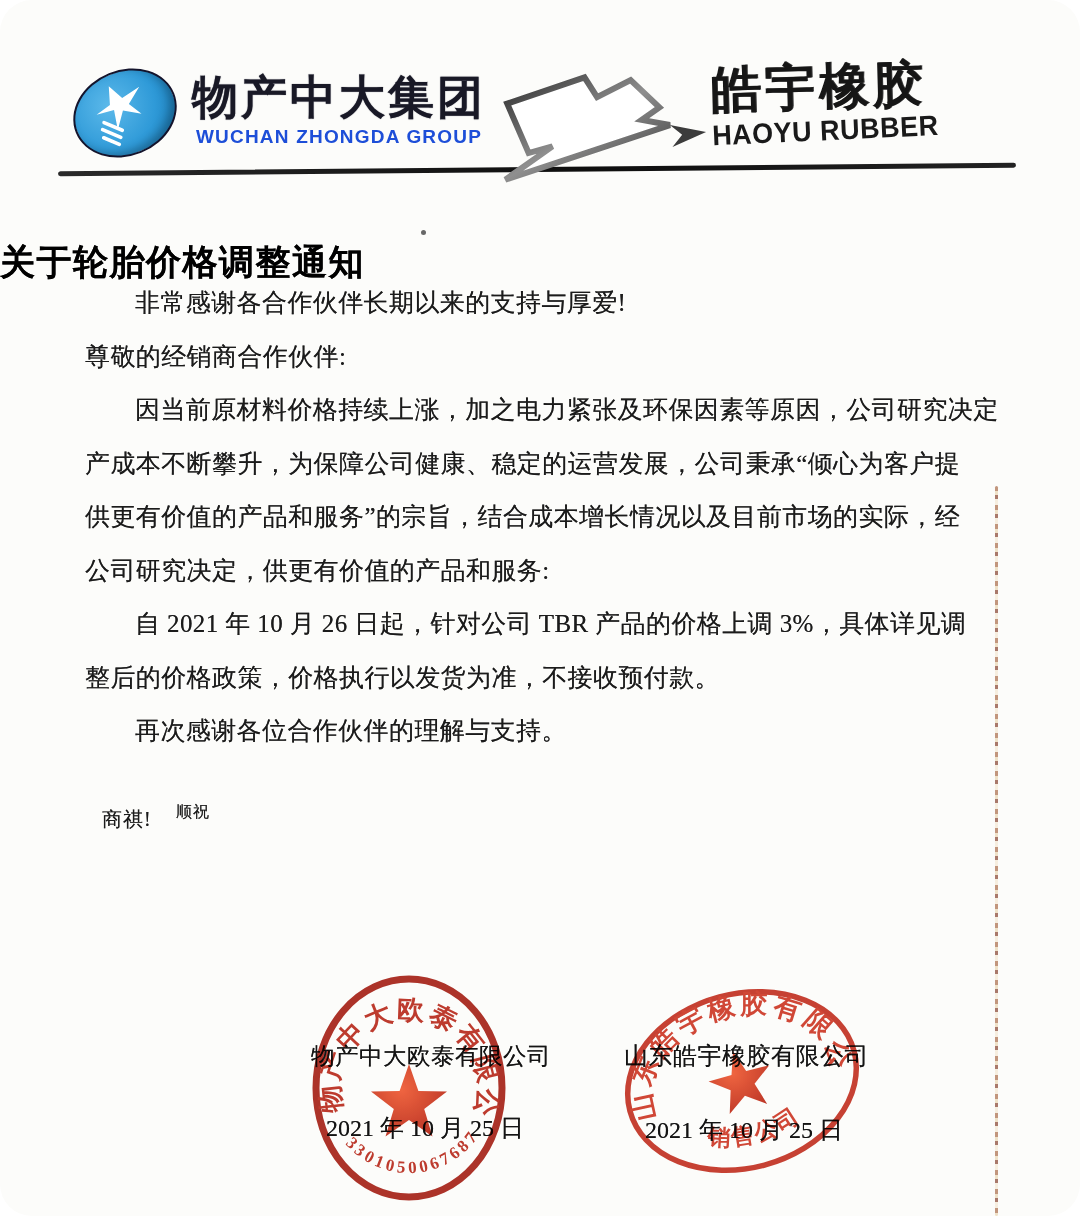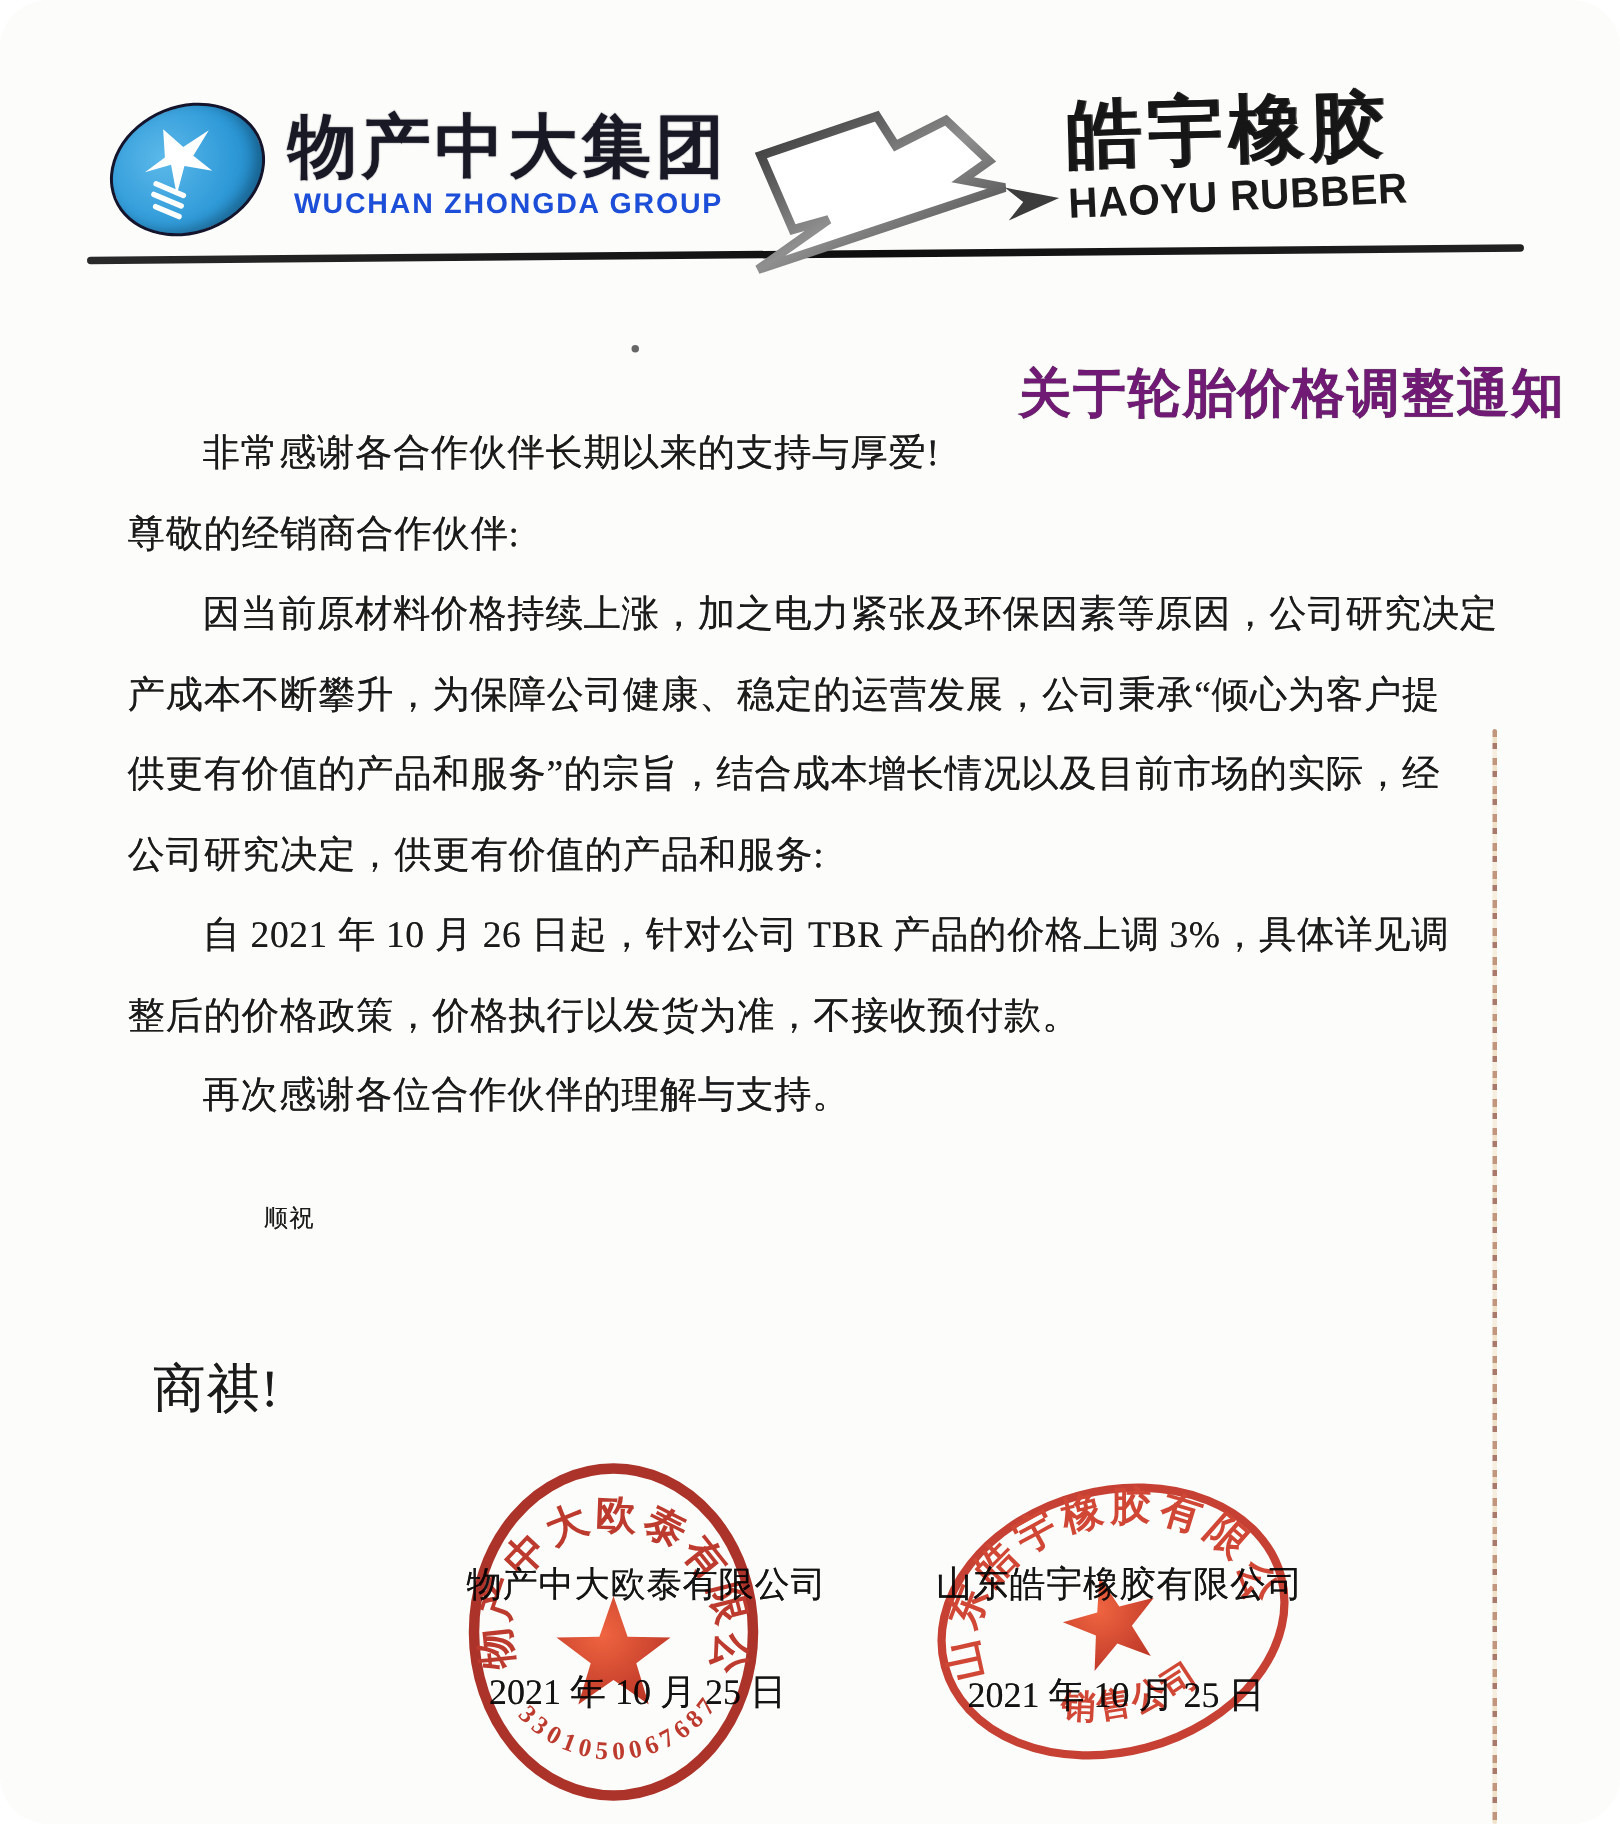--- a/index.html
+++ b/index.html
@@ -43,32 +43,32 @@
     font-size:50px;font-weight:900;letter-spacing:4px;color:#161616;
     line-height:56px;white-space:nowrap;text-shadow:1px 0 0 #3a3a3a;
   }
   .logo-right-en{
     font-family:"Liberation Sans", sans-serif;
     font-size:27px;font-weight:800;letter-spacing:0.5px;color:#1a1a1a;
     margin-top:1px;white-space:nowrap;transform:scaleY(1.05) rotate(-1deg);
   }
   
   .doc-title{
-    position:absolute;left:0;top:216px;width:1044px;text-align:right;
-    font-size:35px;font-weight:700;letter-spacing:1.5px;color:#701a75;
+    position:absolute;left:0;top:216px;width:1044px;text-align:left;
+    font-size:35px;font-weight:700;letter-spacing:1.5px;color:#000000;
     text-shadow:0 0 .5px rgba(0,0,0,.8);
   }
   .doc-body{position:absolute;left:85px;top:276px;width:900px;z-index:1;}
   .body-line{
     font-size:25px;line-height:53.5px;letter-spacing:.4px;white-space:nowrap;
     color:#1b1b1b;text-shadow:0 0 .4px rgba(0,0,0,.65);
   }
   .body-line.indent{text-indent:50px;}
   .closing-1{position:absolute;left:176px;top:802px;font-size:16px;letter-spacing:1px;text-shadow:0 0 .4px rgba(0,0,0,.6);}
-  .closing-2{position:absolute;left:102px;top:902px;font-size:35px;letter-spacing:1px;text-shadow:0 0 .4px rgba(0,0,0,.6);}
+  .closing-2{position:absolute;left:102px;top:806px;font-size:20px;letter-spacing:1px;text-shadow:0 0 .4px rgba(0,0,0,.6);}
   
   .stamp{position:absolute;z-index:3;opacity:.93;}
   .stamp-left{left:309px;top:974px;}
   .stamp-right{left:616px;top:980px;}
   .sig-text{
     position:absolute;z-index:4;mix-blend-mode:multiply;white-space:nowrap;
     color:#141414;text-shadow:0 0 .4px rgba(0,0,0,.7);
   }
   .sig-left-company{left:311px;top:1040px;font-size:23.5px;letter-spacing:.5px;}
   .sig-right-company{left:624px;top:1040px;font-size:24px;letter-spacing:.5px;}

